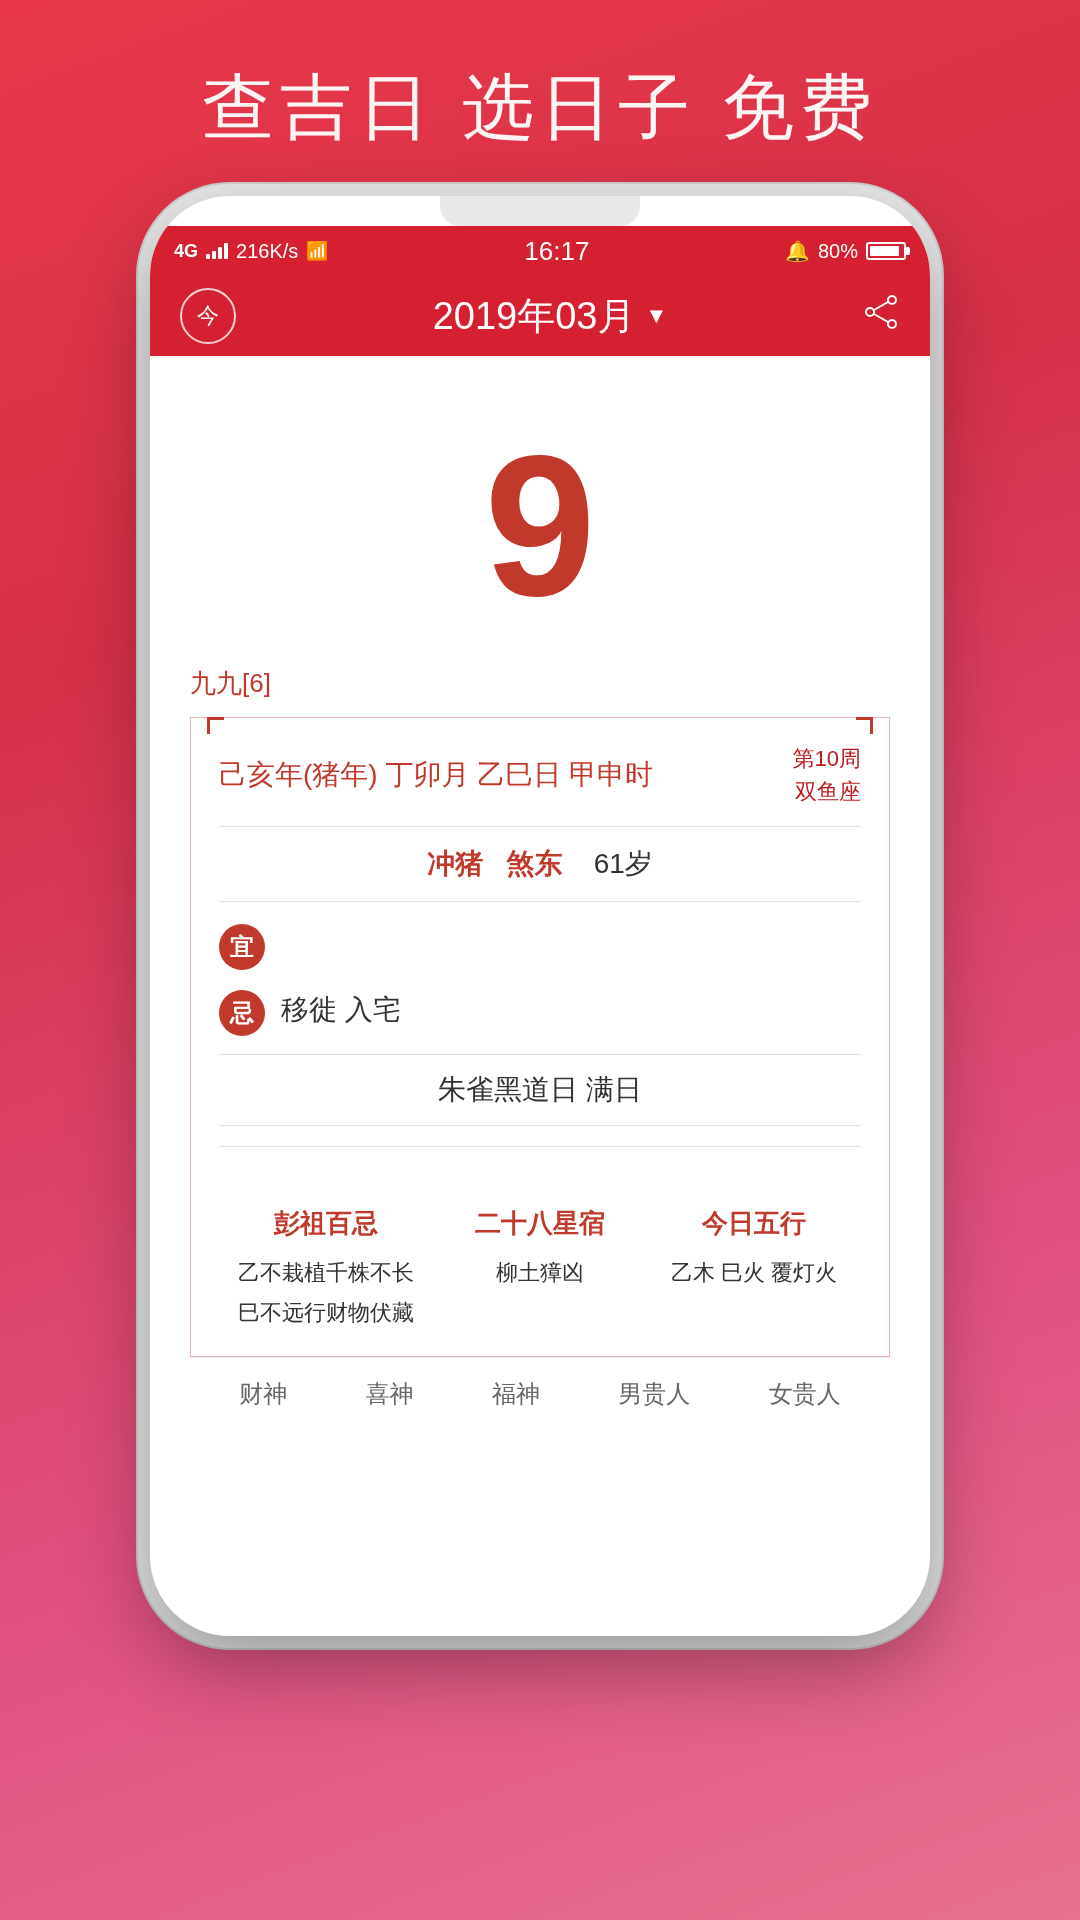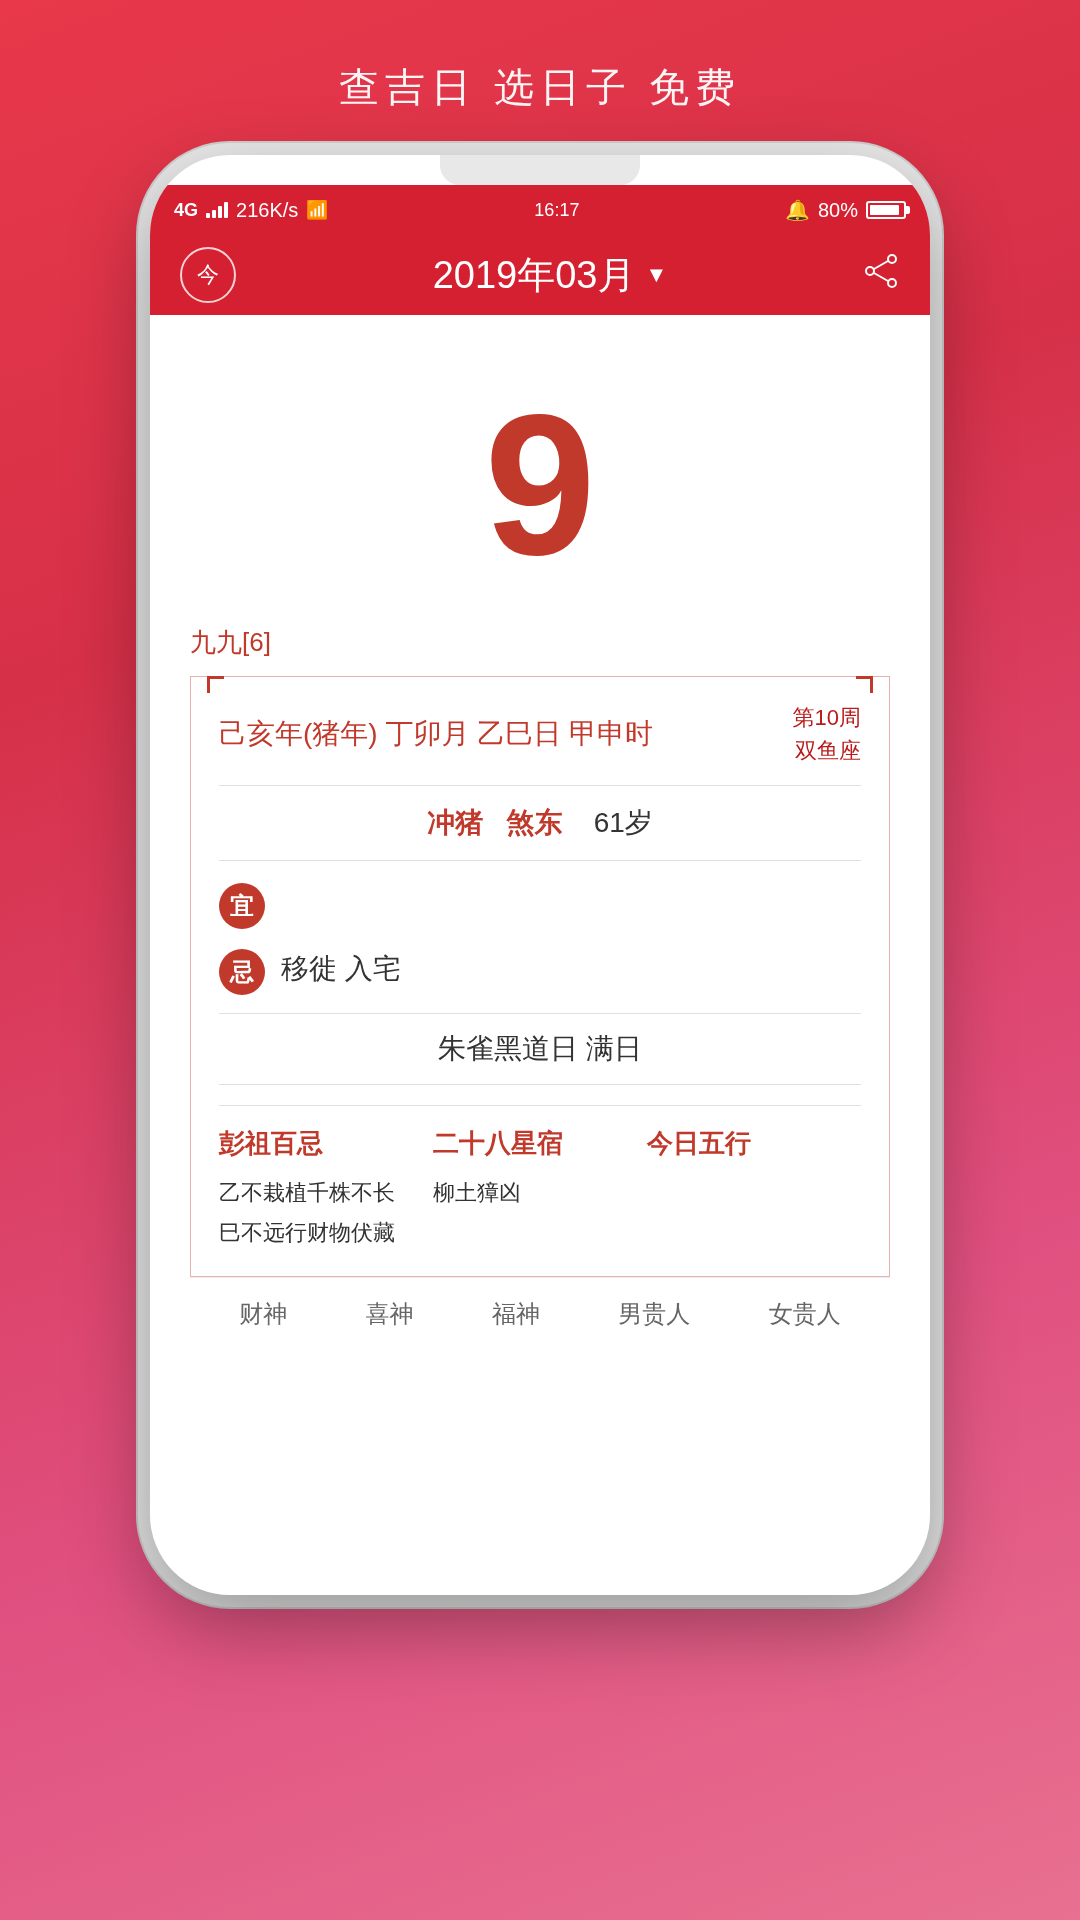--- a/index.html
+++ b/index.html
@@ -26,21 +26,21 @@
 
     .top-banner .main-title {
       font-size: 100px;
       font-weight: 700;
       letter-spacing: 8px;
       margin-bottom: 20px;
       text-shadow: 0 2px 8px rgba(0,0,0,0.15);
     }
 
     .top-banner .sub-title {
-      font-size: 40px;
+      font-size: 72px;
       font-weight: 300;
       letter-spacing: 6px;
       opacity: 0.95;
     }
 
     
     .phone-mockup {
       width: 780px;
       min-height: 1440px;
       background: white;
@@ -75,21 +75,21 @@
     }
 
     .status-left {
       display: flex;
       align-items: center;
       gap: 8px;
       font-size: 20px;
     }
 
     .status-center {
-      font-size: 18px;
+      font-size: 26px;
       font-weight: 500;
       text-align: center;
     }
 
     .status-right {
       display: flex;
       align-items: center;
       gap: 8px;
       font-size: 20px;
     }
@@ -328,20 +328,22 @@
     .bottom-three {
       display: flex;
       justify-content: space-around;
       margin-top: 20px;
       padding-top: 20px;
       border-top: 1px solid #e0e0e0;
     }
 
     .bottom-col {
       flex: 1;
+      text-align: center;
+      margin-top: 39px;
     }
 
     .bottom-col-title {
       font-size: 26px;
       font-weight: 700;
       color: #c0392b;
       margin-bottom: 12px;
     }
 
     .bottom-col-content {
@@ -492,20 +494,21 @@
           <div class="bottom-col-title">彭祖百忌</div>
           <div class="bottom-col-content">乙不栽植千株不长</div>
           <div class="bottom-col-content">巳不远行财物伏藏</div>
         </div>
         <div class="bottom-col">
           <div class="bottom-col-title">二十八星宿</div>
           <div class="bottom-col-content">柳土獐凶</div>
         </div>
         <div class="bottom-col">
           <div class="bottom-col-title">今日五行</div>
+          <div class="bottom-col-content">乙木 巳火 覆灯火</div>
         </div>
       </div>
 
     </div>
 
     <div class="bottom-footer">
       <div class="footer-item">财神</div>
       <div class="footer-item">喜神</div>
       <div class="footer-item">福神</div>
       <div class="footer-item">男贵人</div>

